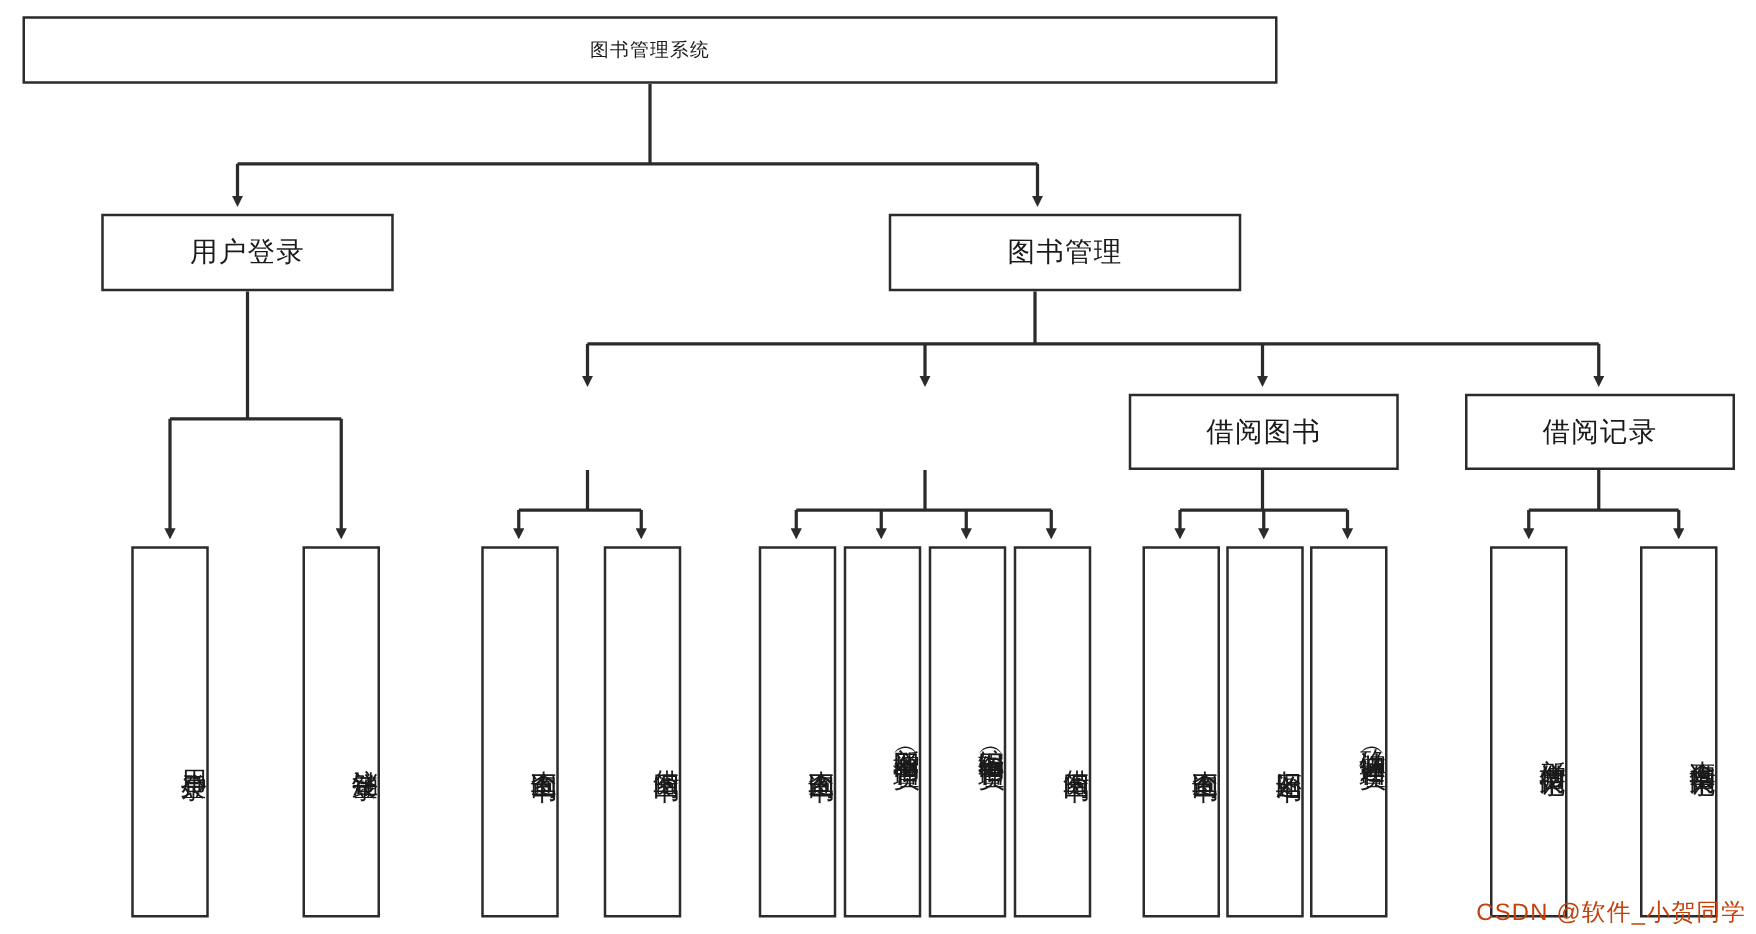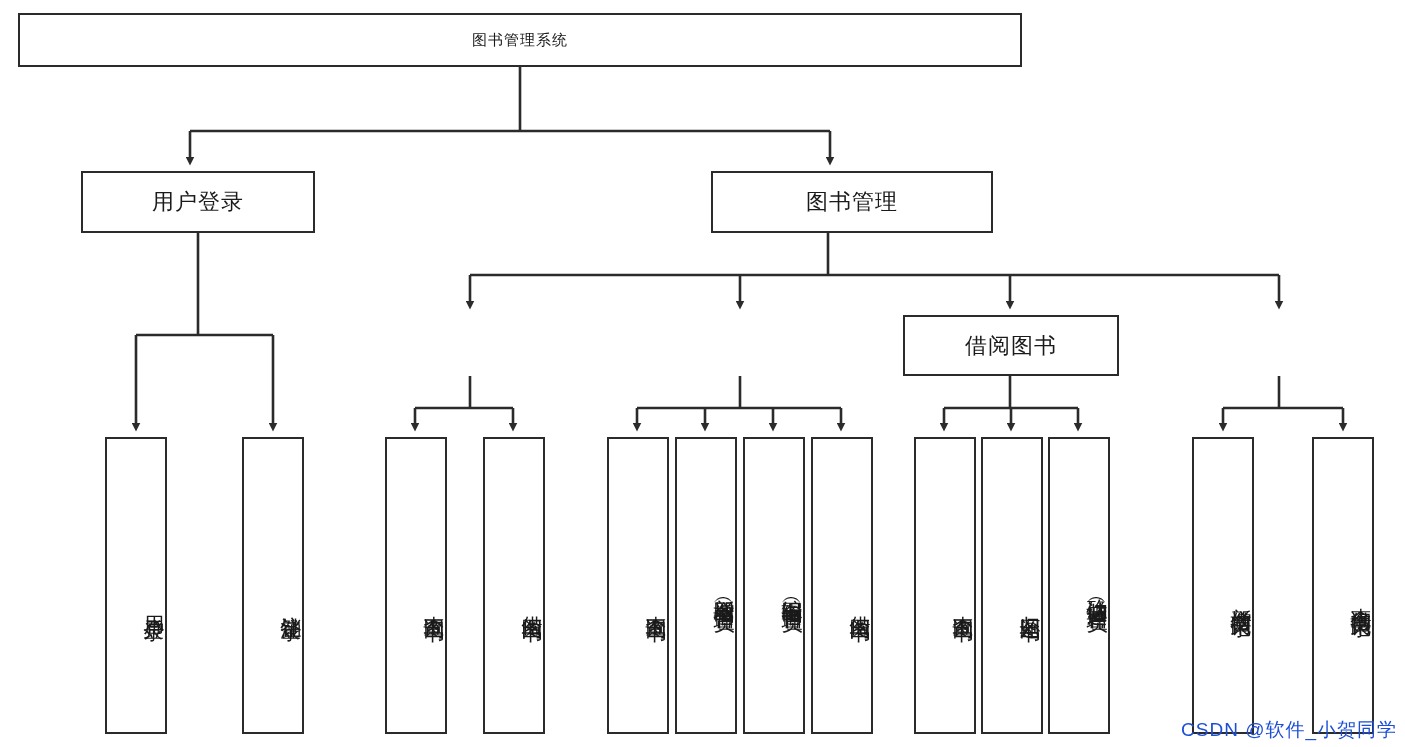--- a/index.html
+++ b/index.html
@@ -56,21 +56,21 @@
     white-space: nowrap;
   }
   #root-node {
     font-size: 15px;
   }
   .watermark {
     position: absolute;
     right: 8px;
     bottom: 4px;
     font-size: 19px;
-    color: #1d4ed8;
+    color: #c2410c;
     letter-spacing: 1px;
     white-space: nowrap;
   }
 </style>
 </head>
 <body>
 
 <div id="canvas">
 
   <svg class="connectors" viewBox="0 0 1405 747">
@@ -126,20 +126,21 @@
   <div class="node horiz" id="root-node" style="left:18px; top:13px; width:1004px; height:54px;">图书管理系统</div>
 
   <div class="node horiz" style="left:81px; top:171px; width:234px; height:62px;">用户登录</div>
 
   <div class="node horiz" style="left:711px; top:171px; width:282px; height:62px;">图书管理</div>
 
 
 
   <div class="node horiz" style="left:903px; top:315px; width:216px; height:61px;">借阅图书</div>
 
+  <div class="node horiz" style="left:1172px; top:315px; width:216px; height:61px;">借阅记录</div>
 
   <div class="node vert" style="left:105px; top:437px; width:62px; height:297px;">
     <span class="vtext">用户登录</span>
   </div>
 
   <div class="node vert" style="left:242px; top:437px; width:62px; height:297px;">
     <span class="vtext">注销登录</span>
   </div>
 
   <div class="node vert" style="left:385px; top:437px; width:62px; height:297px;">

